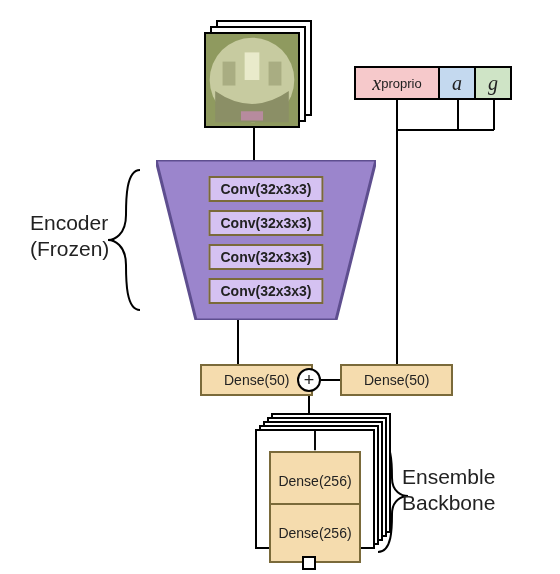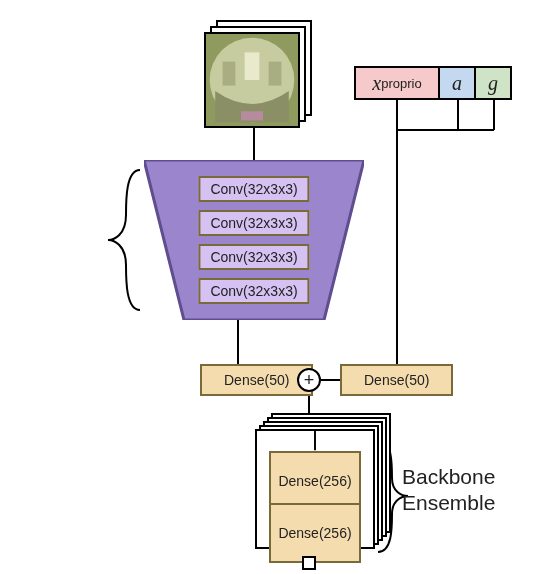--- a/index.html
+++ b/index.html
@@ -23,21 +23,21 @@
   .img-frame {
     border: 2px solid #000;
     background: #fff;
     width: 96px; height: 96px;
   }
   .img-inner {
     width: 100%; height: 100%; display: block;
   }
 
   
-  .trap-wrap { left: 144px; top: 160px; width: 220px; height: 160px; }
+  .trap-wrap { left: 156px; top: 160px; width: 220px; height: 160px; font-weight: bold; }
   .trap {
     position: absolute; inset: 0;
   }
   .conv-row {
     position: absolute; left: 50%; transform: translateX(-50%);
     border: 2px solid #7a6a3a;
     background: #d5c2f2;
     font-size: 14px; line-height: 1;
     padding: 4px 10px;
     text-align: center;
@@ -176,18 +176,22 @@
       <line x1="60" y1="0" x2="60" y2="20" stroke="#000" stroke-width="2"></line>
       <line x1="60" y1="46" x2="60" y2="72" stroke="#000" stroke-width="2"></line>
       <line x1="60" y1="98" x2="60" y2="120" stroke="#000" stroke-width="2"></line>
     </svg>
     <div class="dense-in-stack" style="top:20px;">Dense(256)</div>
     <div class="dense-in-stack" style="top:72px;">Dense(256)</div>
   </div>
 
   <div class="out-box" style="left:302px; top:556px;"></div>
 
+  <div class="abs label-encoder">
+    <div>Encoder</div>
+    <div>(Frozen)</div>
+  </div>
   <div class="abs label-backbone">
+    <div>Ensemble</div>
     <div>Backbone</div>
-    <div>Ensemble</div>
   </div>
 
 </div>
 
 </body></html>

